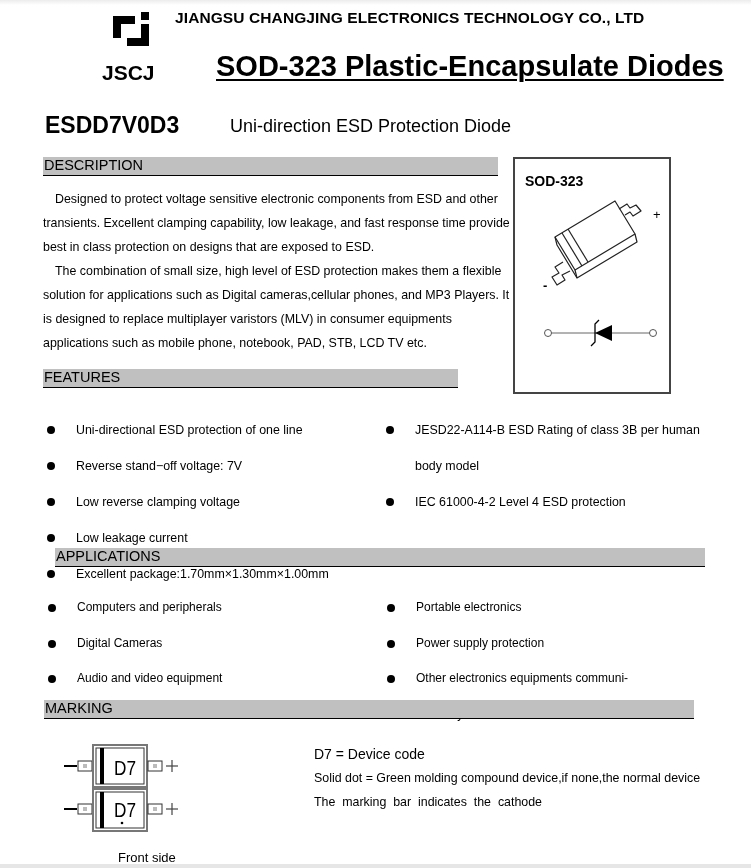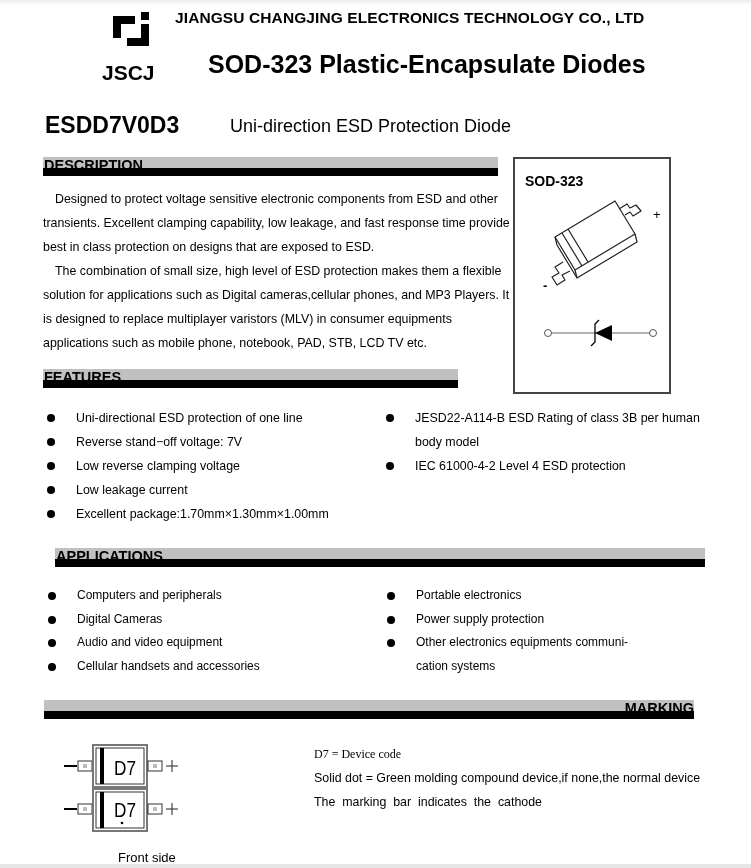--- a/index.html
+++ b/index.html
@@ -3,37 +3,37 @@
 <meta charset="utf-8">
 <style>
   * { box-sizing: border-box; margin: 0; padding: 0; }
   html, body { width: 751px; height: 868px; background: #ffffff; overflow: hidden; }
   body { position: relative; font-family: "Liberation Sans", sans-serif; color: #000; }
   .topshade { position: absolute; left: 0; top: 0; width: 751px; height: 5px; background: linear-gradient(#ececec, #ffffff); }
   .bottomshade { position: absolute; left: 0; top: 864px; width: 751px; height: 4px; background: #e6e6e6; }
 
   .logo { position: absolute; left: 101px; top: 10px; width: 62px; height: 72px; }
   .company { position: absolute; left: 175px; top: 9px; font-size: 15.5px; font-weight: bold; letter-spacing: 0.1px; white-space: nowrap; }
-  .doctitle { position: absolute; left: 208px; top: 50px; font-size: 25px; font-weight: bold; text-decoration-thickness: 2px; text-underline-offset: 3px; white-space: nowrap; }
+  .doctitle { position: absolute; left: 216px; top: 50px; font-size: 29px; font-weight: bold; text-decoration: underline; text-decoration-thickness: 2px; text-underline-offset: 3px; white-space: nowrap; }
 
   .partno { position: absolute; left: 45px; top: 112px; font-size: 23px; font-weight: bold; white-space: nowrap; }
   .subtitle { position: absolute; left: 230px; top: 116px; font-size: 18px; font-weight: normal; white-space: nowrap; }
 
-  .sechead { position: absolute; height: 19px; background: #c0c0c0; border-bottom: 8px solid #000000; font-size: 14.5px; font-weight: bold; line-height: 17px; padding-left: 1px; white-space: nowrap; }
+  .sechead { position: absolute; height: 19px; background: #c0c0c0; border-bottom: 1px solid #000000; font-size: 14.5px; font-weight: normal; line-height: 17px; padding-left: 1px; white-space: nowrap; }
 
   .desc { position: absolute; left: 43px; top: 187px; width: 460px; font-size: 12.4px; line-height: 24px; }
   .desc p { text-indent: 12px; white-space: nowrap; }
   .desc .line { display: block; }
 
   .pkgbox { position: absolute; left: 513px; top: 157px; width: 158px; height: 237px; border: 2px solid #444; }
   .pkglabel { position: absolute; left: 10px; top: 14px; font-size: 14px; font-weight: bold; }
   .pkgsvg { position: absolute; left: 0; top: 0; }
 
   .blist { position: absolute; font-size: 12.4px; line-height: 24px; }
-  .blist .item { position: relative; padding-left: 33px; white-space: nowrap; }
+  .blist .item { position: relative; padding-left: 33px; white-space: nowrap; margin-top: 12px; }
   .blist .item .dot { position: absolute; left: 4px; top: 8px; width: 8px; height: 8px; border-radius: 50%; background: #000; }
 
   .apps { font-size: 12px; line-height: 23.6px; }
 
   .marksvg { position: absolute; left: 55px; top: 735px; }
   .marktext { position: absolute; left: 314px; top: 742px; font-size: 12.4px; line-height: 24px; white-space: nowrap; }
   .frontside { position: absolute; left: 90px; top: 850px; font-size: 13px; white-space: nowrap; margin-left: 28px; }
 </style>
 </head>
 <body>
@@ -125,21 +125,21 @@
   <div class="item"><span class="dot"></span><span>Cellular handsets and accessories</span></div>
 </div>
 
 <div class="blist apps" style="left:383px; top:584px;">
   <div class="item"><span class="dot"></span><span>Portable electronics</span></div>
   <div class="item"><span class="dot"></span><span>Power supply protection</span></div>
   <div class="item"><span class="dot"></span><span>Other electronics equipments communi-</span></div>
   <div class="item cont"><span>cation systems</span></div>
 </div>
 
-<div class="sechead" style="left:44px; top:700px; width:650px;text-align:right;">MARKING</div>
+<div class="sechead" style="left:44px; top:700px; width:650px;">MARKING</div>
 
 <svg class="marksvg" width="140" height="100" viewBox="0 0 140 100">
 
   <g>
     <line x1="9" y1="31" x2="22" y2="31" stroke="#000" stroke-width="2"></line>
     <rect x="23" y="26" width="14" height="10" fill="#fff" stroke="#333" stroke-width="1"></rect>
     <line x1="29" y1="29" x2="29" y2="33" stroke="#555" stroke-width="0.8"></line>
       <line x1="31" y1="29" x2="31" y2="33" stroke="#555" stroke-width="0.8"></line>
     <rect x="38" y="10" width="54" height="42" fill="#fff" stroke="#777" stroke-width="2"></rect>
     <rect x="41" y="13" width="48" height="36" fill="none" stroke="#333" stroke-width="1"></rect>
@@ -164,20 +164,20 @@
     <circle cx="67" cy="88" r="1.3" fill="#000"></circle>
     <rect x="93" y="69" width="14" height="10" fill="#fff" stroke="#333" stroke-width="1"></rect>
     <line x1="99" y1="72" x2="99" y2="76" stroke="#555" stroke-width="0.8"></line>
       <line x1="101" y1="72" x2="101" y2="76" stroke="#555" stroke-width="0.8"></line>
     <line x1="111" y1="74" x2="123" y2="74" stroke="#444" stroke-width="1.2"></line>
     <line x1="117" y1="68" x2="117" y2="80" stroke="#444" stroke-width="1.2"></line>
   </g>
 </svg>
 
 <div class="marktext">
-  <div style="font-size:12px;font-family:Liberation Serif, serif;">D7 = Device code</div>
+  <div style="font-size:14px;">D7 = Device code</div>
   <div>Solid dot = Green molding compound device,if none,the normal device</div>
   <div style="white-space:pre;">The  marking  bar  indicates  the  cathode</div>
 </div>
 
 <div class="frontside">Front side</div>
 
 <div class="bottomshade"></div>
 
 </body></html>

